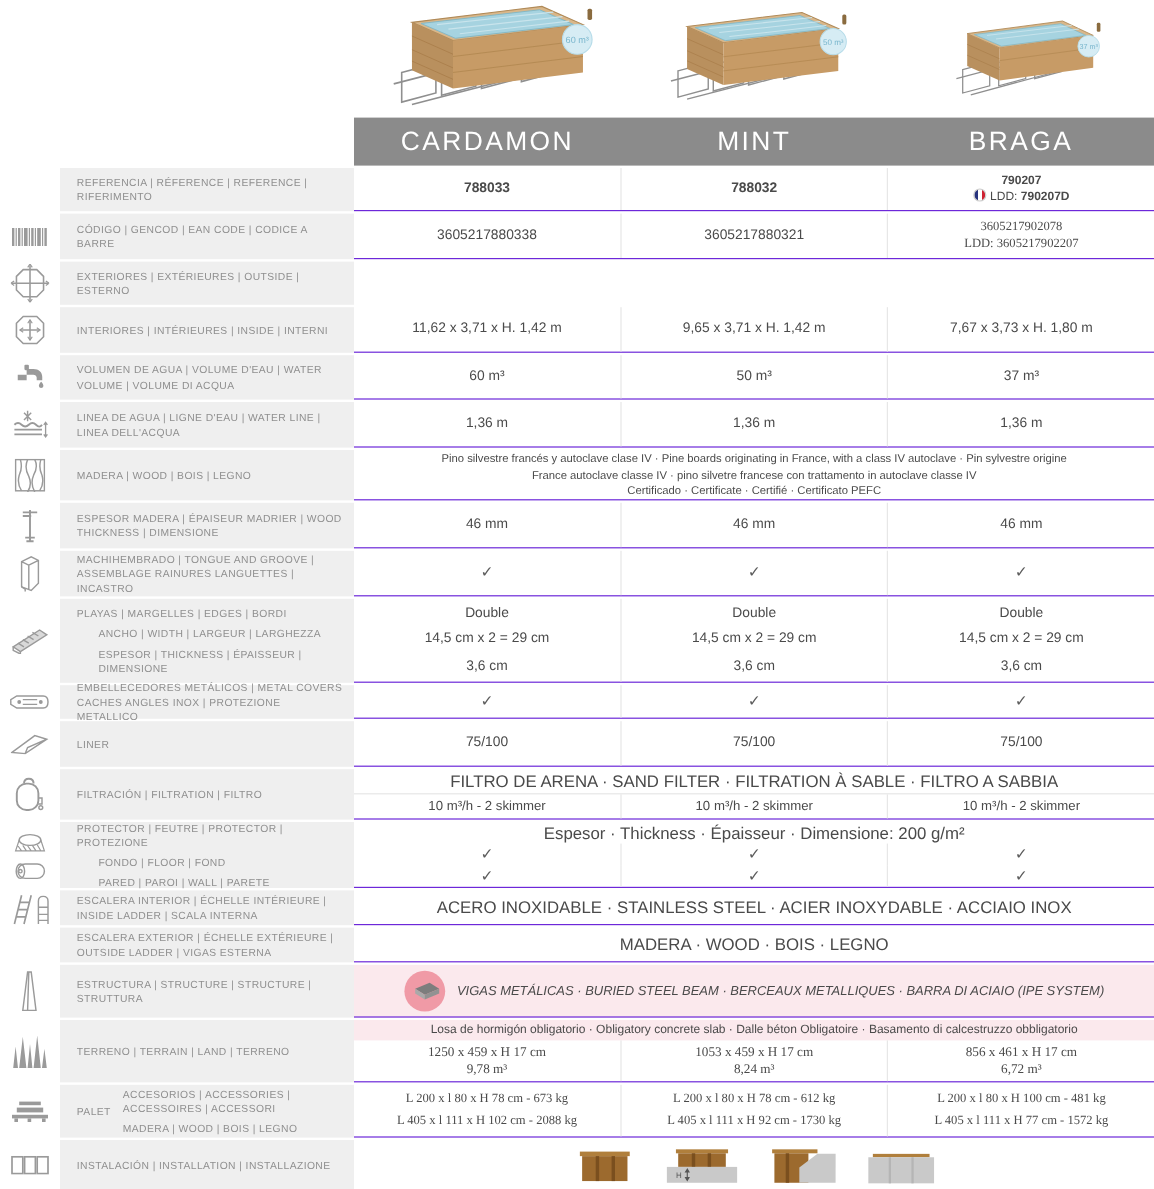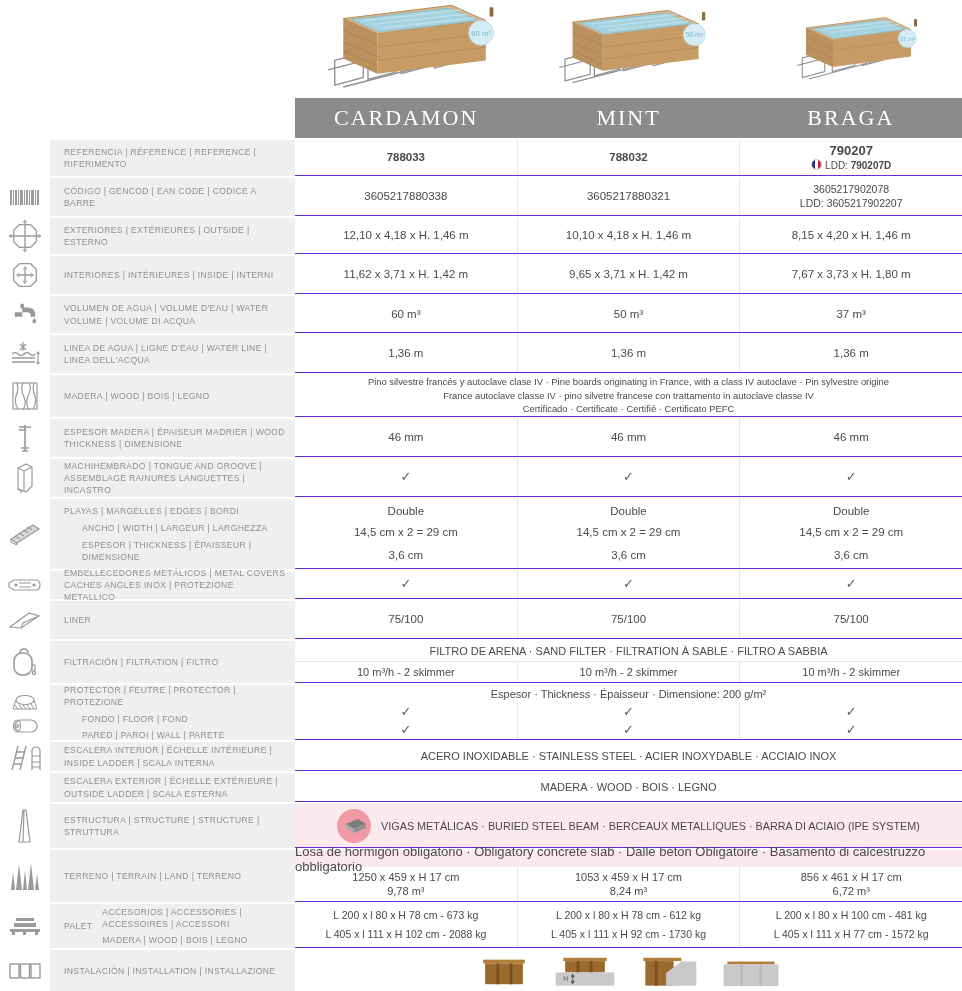--- a/index.html
+++ b/index.html
@@ -4,59 +4,59 @@
 <style>
   html,body{margin:0;padding:0;background:#fff;}
   body{font-family:"Liberation Sans",sans-serif;-webkit-font-smoothing:antialiased;}
   .sheet{position:relative;width:962px;height:991px;background:#fff;overflow:hidden;}
 
   
   .pools{position:absolute;top:0;left:295px;width:667px;height:98px;display:flex;}
   .pool-slot{flex:1;display:flex;align-items:center;justify-content:center;}
 
   
-  .colhead{position:absolute;top:98px;left:295px;width:667px;height:40px;background:#8b8b8b;display:flex;font-family:Liberation Serif, serif;}
+  .colhead{position:absolute;top:98px;left:295px;width:667px;height:40px;background:#8b8b8b;display:flex;}
   .colhead .col{flex:1;display:flex;align-items:center;justify-content:center;color:#fff;
     font-size:22px;letter-spacing:2px;font-weight:500;}
 
   
   .tbl{position:absolute;top:140px;left:0;width:962px;}
   .row{display:flex;margin-bottom:2px;}
   .c-icon{width:50px;flex:none;display:flex;flex-direction:column;align-items:center;justify-content:center;color:#9a9a9a;gap:6px;}
   .c-label{width:245px;flex:none;background:#efefef;display:flex;flex-direction:column;justify-content:center;
     padding:3px 8px 3px 14px;box-sizing:border-box;color:#8f8f8f;font-size:8.6px;letter-spacing:.35px;line-height:1.4;}
   .c-label .sub{padding-left:18px;}
   .c-vals{flex:1;display:flex;align-items:stretch;border-bottom:1px solid #6d28d9;background:#fff;}
   .cell{flex:1;display:flex;flex-direction:column;align-items:center;justify-content:center;
     font-size:11.5px;color:#4a4a4a;border-left:1px solid #e7e7e7;text-align:center;line-height:1.3;}
   .cell:first-child{border-left:none;}
-  .fwline{display:flex;align-items:center;justify-content:center;font-size:11px;color:#4a4a4a;}
+  .fwline{display:flex;align-items:center;justify-content:center;font-size:14px;color:#4a4a4a;}
   .subcols{display:flex;flex:1;}
   .subcols .cell{font-size:11px;}
   .bold{font-weight:bold;}
   .check{font-size:13px;color:#5c5c5c;}
-  .small{font-size:10.5px;}
+  .small{font-size:10.5px;font-family:Liberation Serif, serif;}
   .pinkbg{background:#fbe9ed;}
   .h36{height:36px}.h37{height:37px}.h38{height:38px}.h42{height:42px}
   .h44{height:44px}.h28{height:28px}.h29{height:29px}.h52{height:52px}.h55{height:55px}.h70{height:70px}
 
   
   .madera-text{flex:1;display:flex;flex-direction:column;align-items:center;justify-content:center;
     font-size:9.4px;color:#4a4a4a;line-height:1.42;text-align:center;}
 
   
   .struct-full{flex:1;display:flex;align-items:center;justify-content:center;gap:10px;
-    font-size:10.8px;color:#4a4a4a;}
+    font-size:10.8px;color:#4a4a4a;font-style:italic;}
   .pink-circle{width:34px;height:34px;border-radius:50%;background:#f09aa6;display:flex;align-items:center;justify-content:center;}
 
   
   .flag{display:inline-block;width:9px;height:9px;border-radius:50%;overflow:hidden;vertical-align:-1px;
     background:linear-gradient(90deg,#27337e 33%,#fff 33%,#fff 66%,#cf2232 66%);margin-right:3px;border:.5px solid #ccc;}
 
-  .ref-line2{font-size:13px;}
+  .ref-line2{font-size:10px;}
   .braga-sub{font-size:10px;}
 
   
   .install-wrap{flex:1;display:flex;align-items:center;justify-content:center;gap:20px;border-bottom:none;}
   .inst-h{font-size:7px;fill:#555;font-family:"Liberation Sans",sans-serif;}
 
   svg{display:block;}
   .ic{color:#9a9a9a;}
 </style>
 </head>
@@ -218,25 +218,20 @@
 
     <div class="row h36">
       <div class="c-icon">
         <svg class="ic" width="32" height="32" viewBox="0 0 34 34" fill="none" stroke="currentColor" stroke-width="1.4">
           <path d="M11 5 L23 5 L29 11 L29 23 L23 29 L11 29 L5 23 L5 11 Z"></path>
           <path d="M17 1 V33 M1 17 H33"></path>
           <path d="M15 3 L17 0 L19 3 M15 31 L17 34 L19 31 M3 15 L0 17 L3 19 M31 15 L34 17 L31 19" stroke-width="1"></path>
         </svg>
       </div>
       <div class="c-label">EXTERIORES | EXTÉRIEURES | OUTSIDE | ESTERNO</div>
-      <div class="c-vals">
-        <div class="cell">12,10 x 4,18 x H. 1,46 m</div>
-        <div class="cell">10,10 x 4,18 x H. 1,46 m</div>
-        <div class="cell">8,15 x 4,20 x H. 1,46 m</div>
-      </div>
     </div>
 
     <div class="row h38">
       <div class="c-icon">
         <svg class="ic" width="32" height="32" viewBox="0 0 34 34" fill="none" stroke="currentColor" stroke-width="1.4">
           <path d="M11 5 L23 5 L29 11 L29 23 L23 29 L11 29 L5 23 L5 11 Z"></path>
           <path d="M9 17 H25 M17 9 V25"></path>
           <path d="M11 15 L8 17 L11 19 M23 15 L26 17 L23 19 M15 11 L17 8 L19 11 M15 23 L17 26 L19 23" stroke-width="1"></path>
         </svg>
       </div>
@@ -473,21 +468,21 @@
         </svg>
       </div>
       <div class="c-label">ESCALERA INTERIOR | ÉCHELLE INTÉRIEURE | INSIDE LADDER | SCALA INTERNA</div>
       <div class="c-vals">
         <div class="fwline" style="flex:1">ACERO INOXIDABLE · STAINLESS STEEL · ACIER INOXYDABLE · ACCIAIO INOX</div>
       </div>
     </div>
 
     <div class="row h29">
       <div class="c-icon"></div>
-      <div class="c-label">ESCALERA EXTERIOR | ÉCHELLE EXTÉRIEURE | OUTSIDE LADDER | SCALA ESTERNA</div>
+      <div class="c-label">ESCALERA EXTERIOR | ÉCHELLE EXTÉRIEURE | OUTSIDE LADDER | VIGAS ESTERNA</div>
       <div class="c-vals">
         <div class="fwline" style="flex:1">MADERA · WOOD · BOIS · LEGNO</div>
       </div>
     </div>
 
     <div class="row h44">
       <div class="c-icon">
         <svg class="ic" width="16" height="34" viewBox="0 0 16 34" fill="none" stroke="currentColor" stroke-width="1.2">
           <path d="M6 1 L9 1 L13 33 L2 33 Z M7 1 L6 33"></path>
         </svg>
@@ -508,21 +503,21 @@
     </div>
 
     <div class="row h52">
       <div class="c-icon">
         <svg class="ic" width="32" height="28" viewBox="0 0 32 28" fill="currentColor">
           <path d="M2 28 L4 10 L6 28 Z M7 28 L10 2 L13 28 Z M14 28 L16 8 L18 28 Z M19 28 L22 1 L25 28 Z M26 28 L28 12 L30 28 Z"></path>
         </svg>
       </div>
       <div class="c-label">TERRENO | TERRAIN | LAND | TERRENO</div>
       <div class="c-vals" style="flex-direction:column">
-        <div class="fwline pinkbg" style="height:17px;font-size:13px">Losa de hormigón obligatorio · Obligatory concrete slab · Dalle béton Obligatoire · Basamento di calcestruzzo obbligatorio</div>
+        <div class="fwline pinkbg" style="height:17px;font-size:10px">Losa de hormigón obligatorio · Obligatory concrete slab · Dalle béton Obligatoire · Basamento di calcestruzzo obbligatorio</div>
         <div class="subcols" style="flex:1">
           <div class="cell small">
             <span>1250 x 459 x H 17 cm</span>
             <span>9,78 m³</span>
           </div>
           <div class="cell small">
             <span>1053 x 459 x H 17 cm</span>
             <span>8,24 m³</span>
           </div>
           <div class="cell small">

